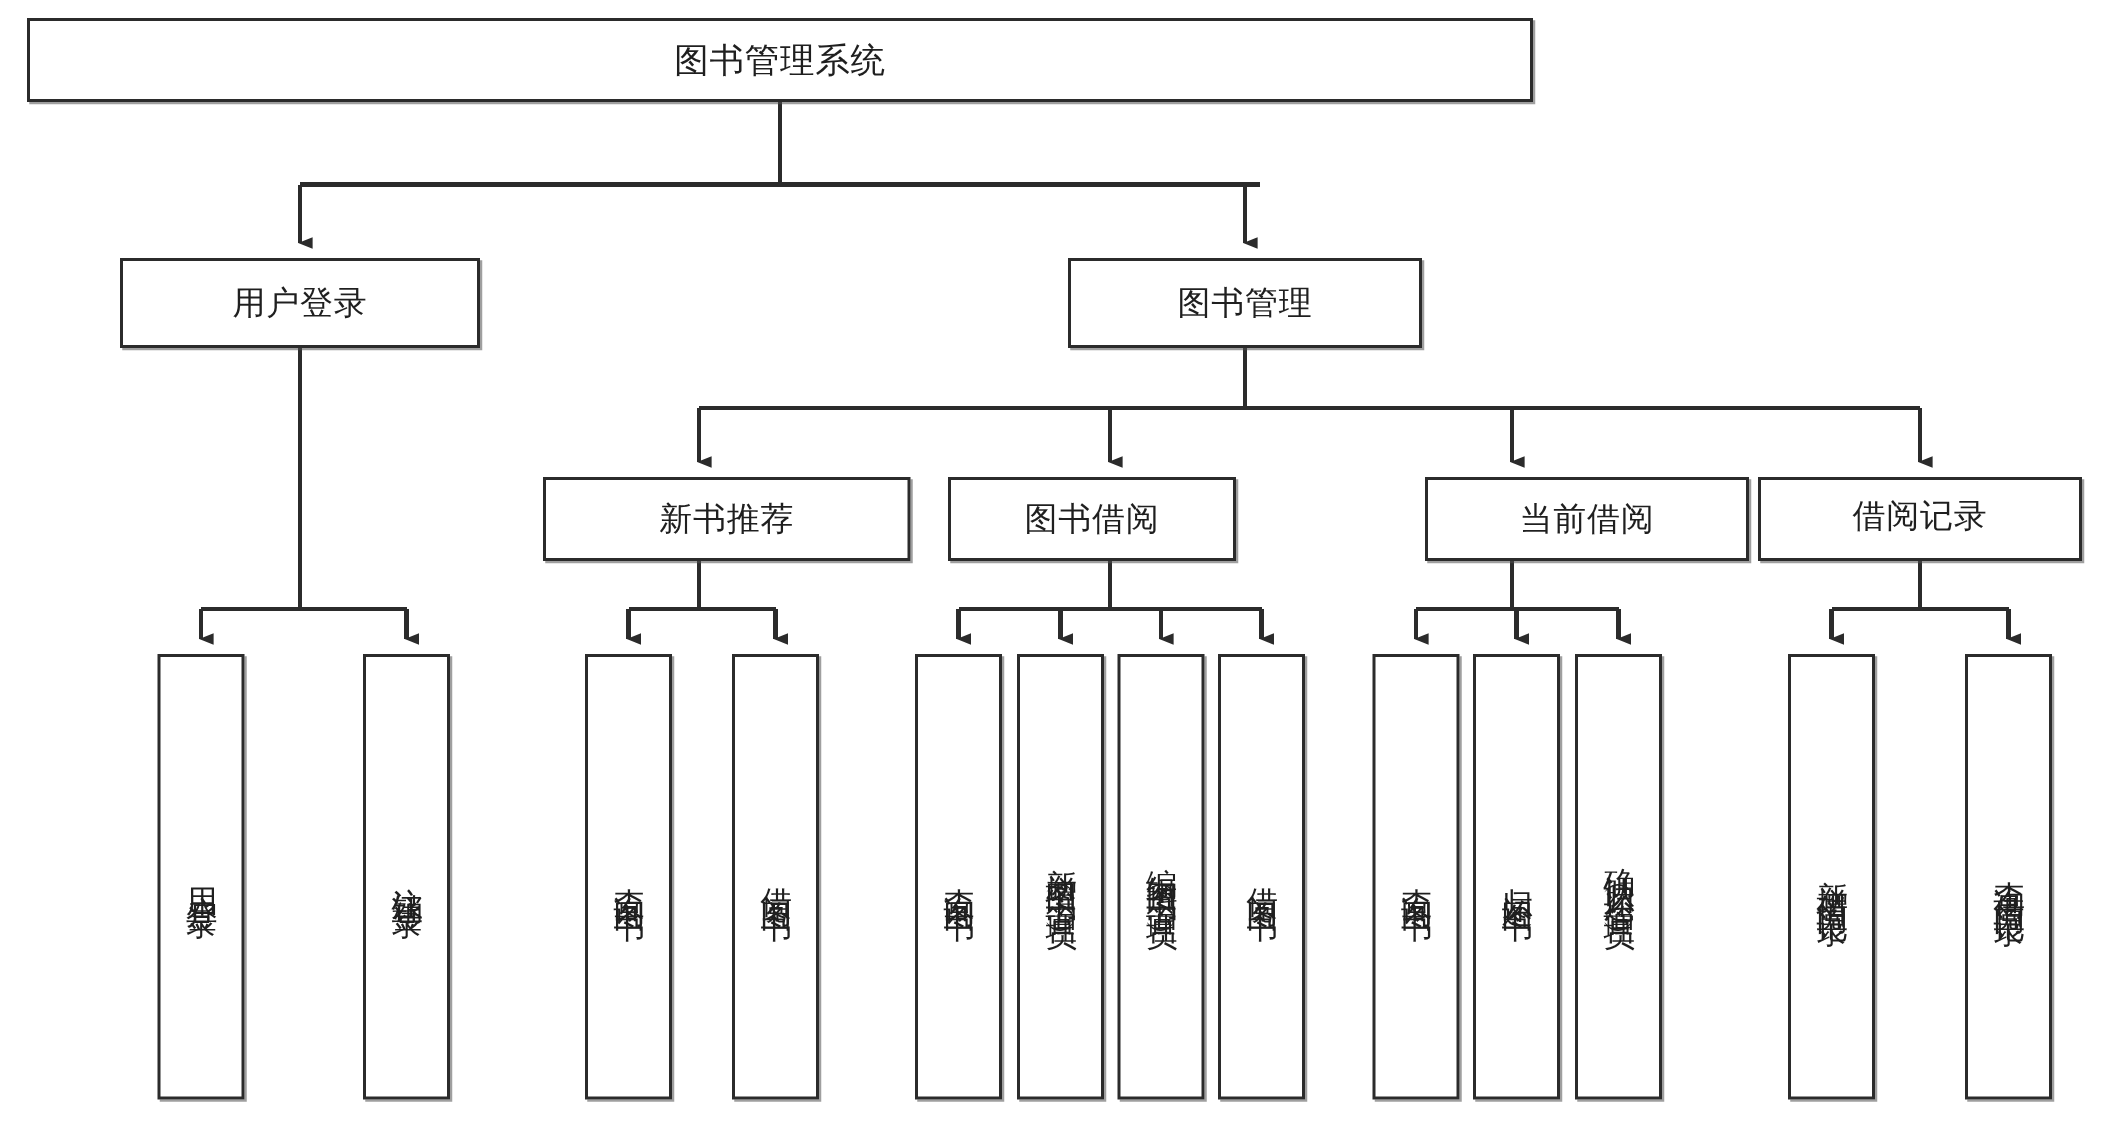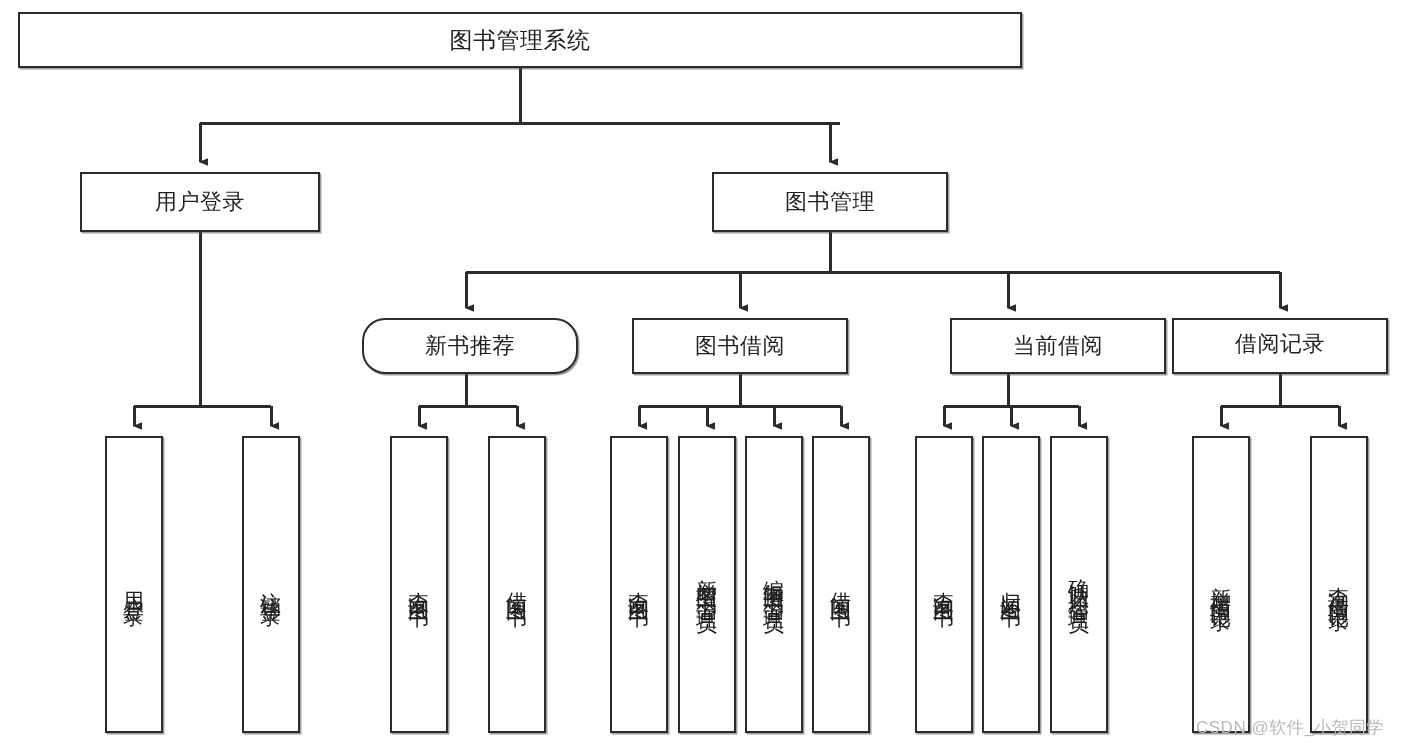--- a/index.html
+++ b/index.html
@@ -122,24 +122,24 @@
     <span class="node-label">图书管理系统</span>
   </div>
 
   <div class="node level-1" style="left:80px; top:172px; width:240px; height:60px;">
     <span class="node-label">用户登录</span>
   </div>
   <div class="node level-1" style="left:712px; top:172px; width:236px; height:60px;">
     <span class="node-label">图书管理</span>
   </div>
 
-  <div class="node level-2" style="left:362px; top:318px; width:216px; height:56px;border-radius:23px;">
+  <div class="node level-2" style="left:362px; top:318px; width:245px; height:56px;">
     <span class="node-label">新书推荐</span>
   </div>
-  <div class="node level-2" style="left:632px; top:318px; width:216px; height:56px;">
+  <div class="node level-2" style="left:632px; top:318px; width:192px; height:56px;">
     <span class="node-label">图书借阅</span>
   </div>
   <div class="node level-2" style="left:902px; top:318px; width:216px; height:56px;margin-left:48px;">
     <span class="node-label">当前借阅</span>
   </div>
   <div class="node level-2" style="left:1172px; top:318px; width:216px; height:56px;font-family:Liberation Mono, monospace;">
     <span class="node-label">借阅记录</span>
   </div>
 
   <div class="node level-3 vertical" style="left:105px; top:436px; width:58px; height:297px;">
@@ -179,15 +179,14 @@
     <span class="node-label">确认归还（管理员）</span>
   </div>
 
   <div class="node level-3 vertical" style="left:1192px; top:436px; width:58px; height:297px;">
     <span class="node-label">新增借阅记录</span>
   </div>
   <div class="node level-3 vertical" style="left:1310px; top:436px; width:58px; height:297px;">
     <span class="node-label">查询借阅记录</span>
   </div>
 
-  <div id="watermark" style="left:1196px; top:716px;">CSDN @软件_小贺同学</div>
 
 </div>
 
 </body></html>

